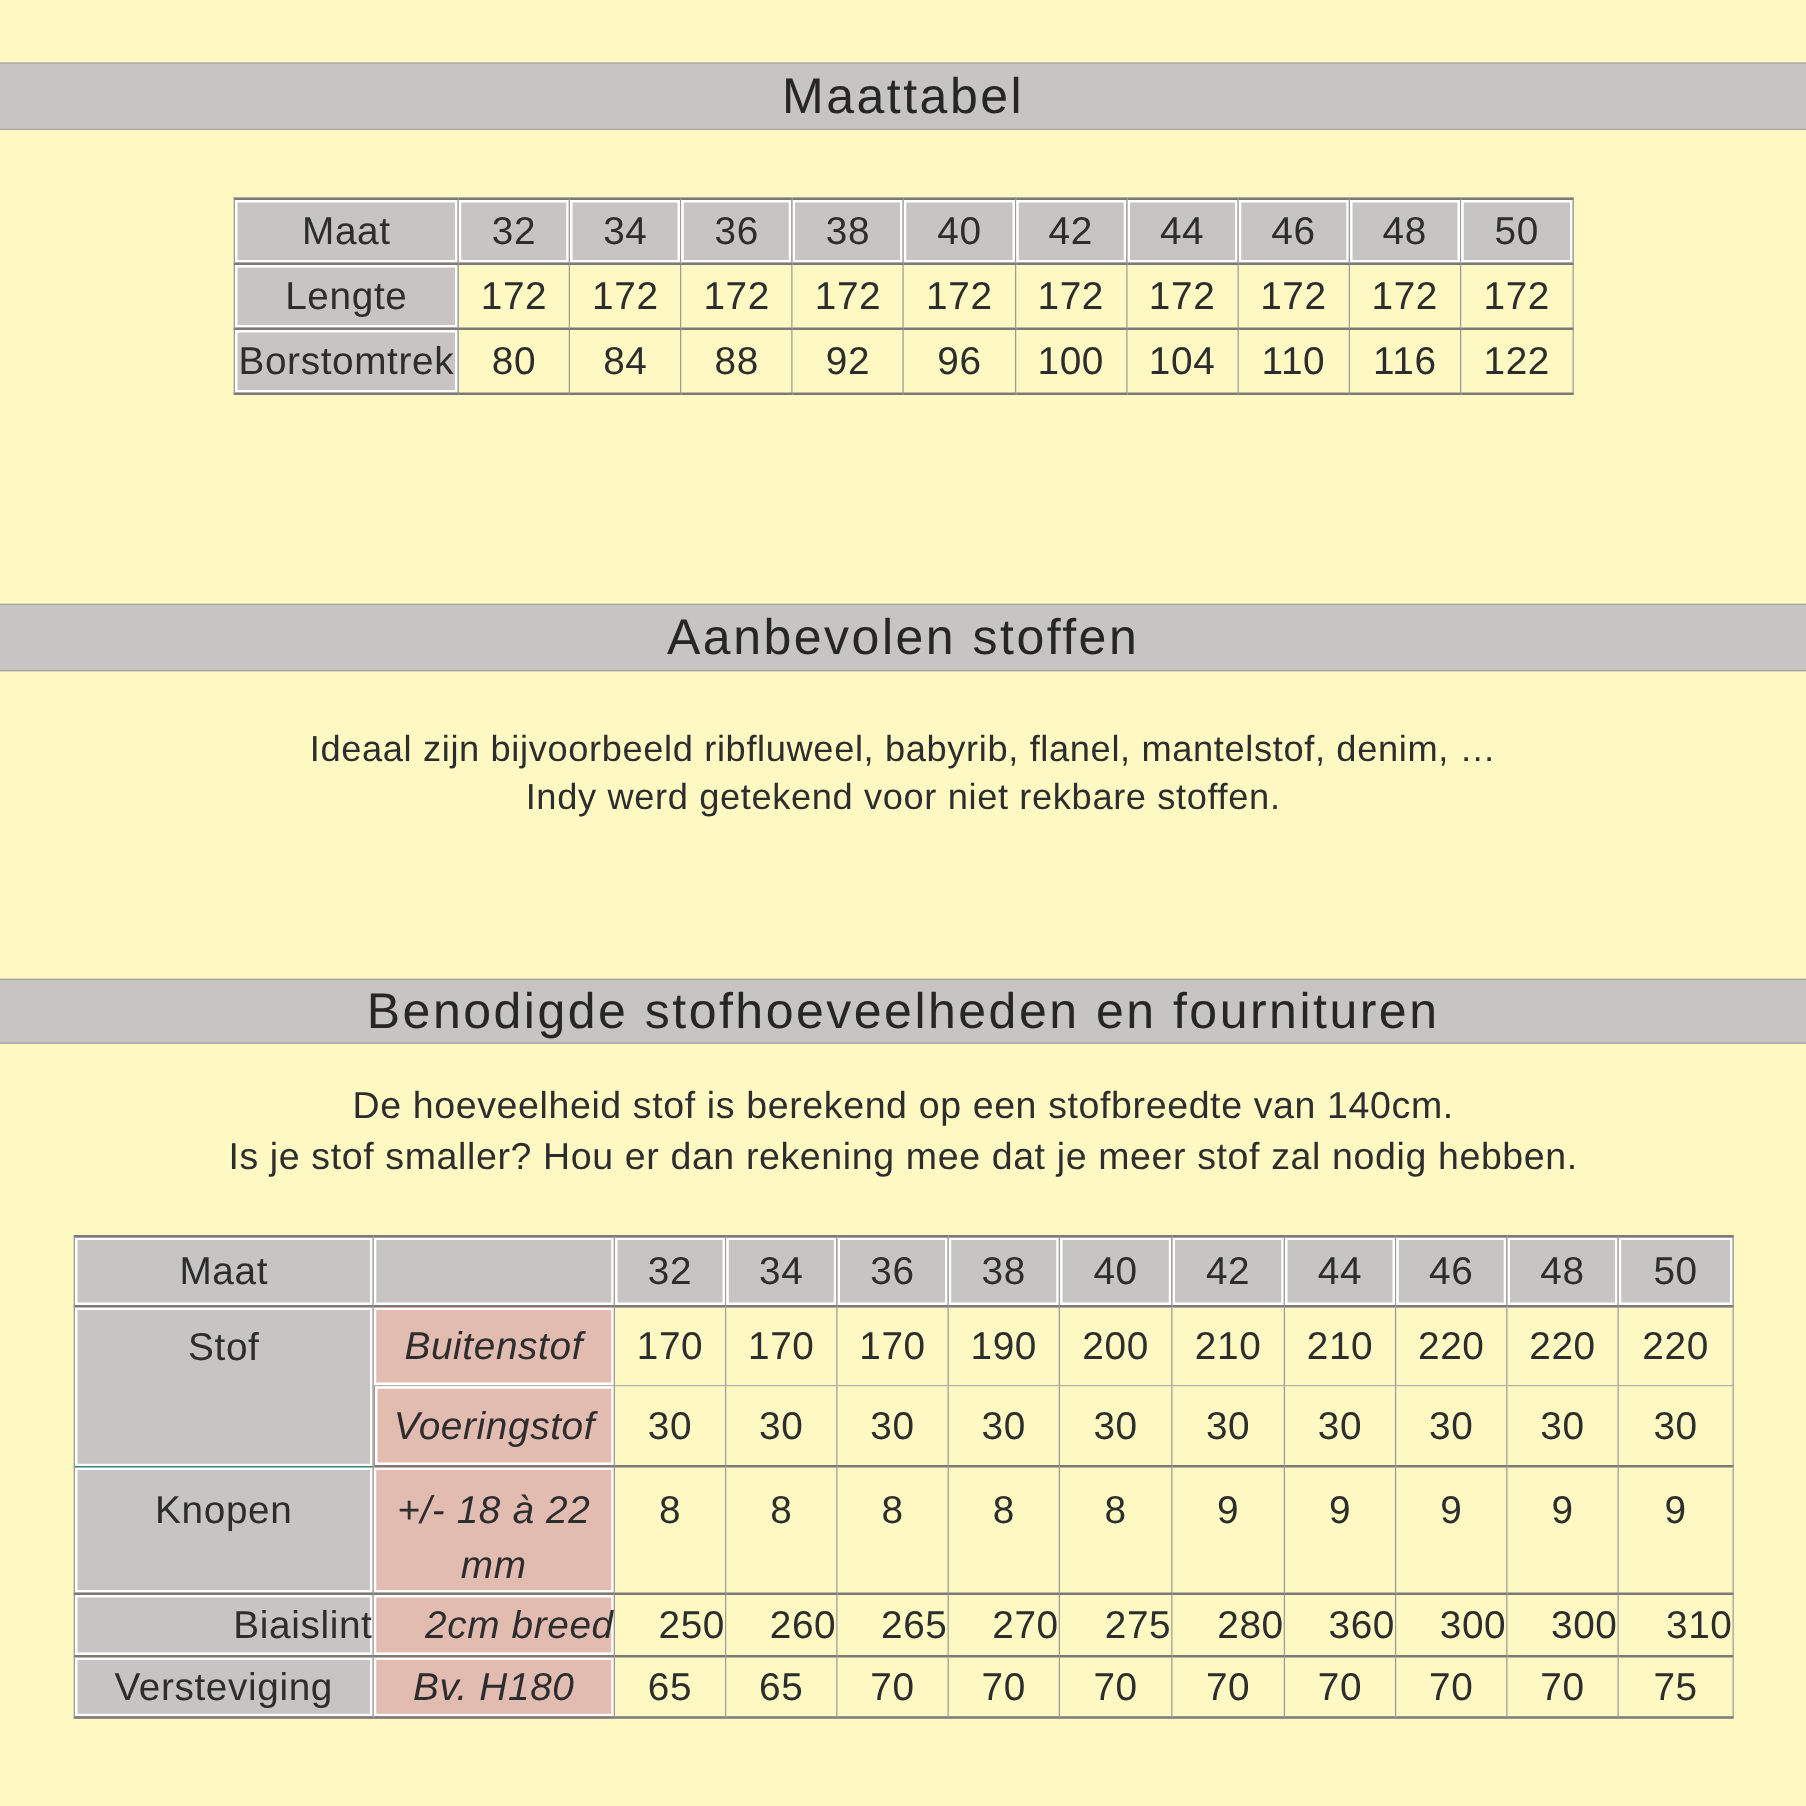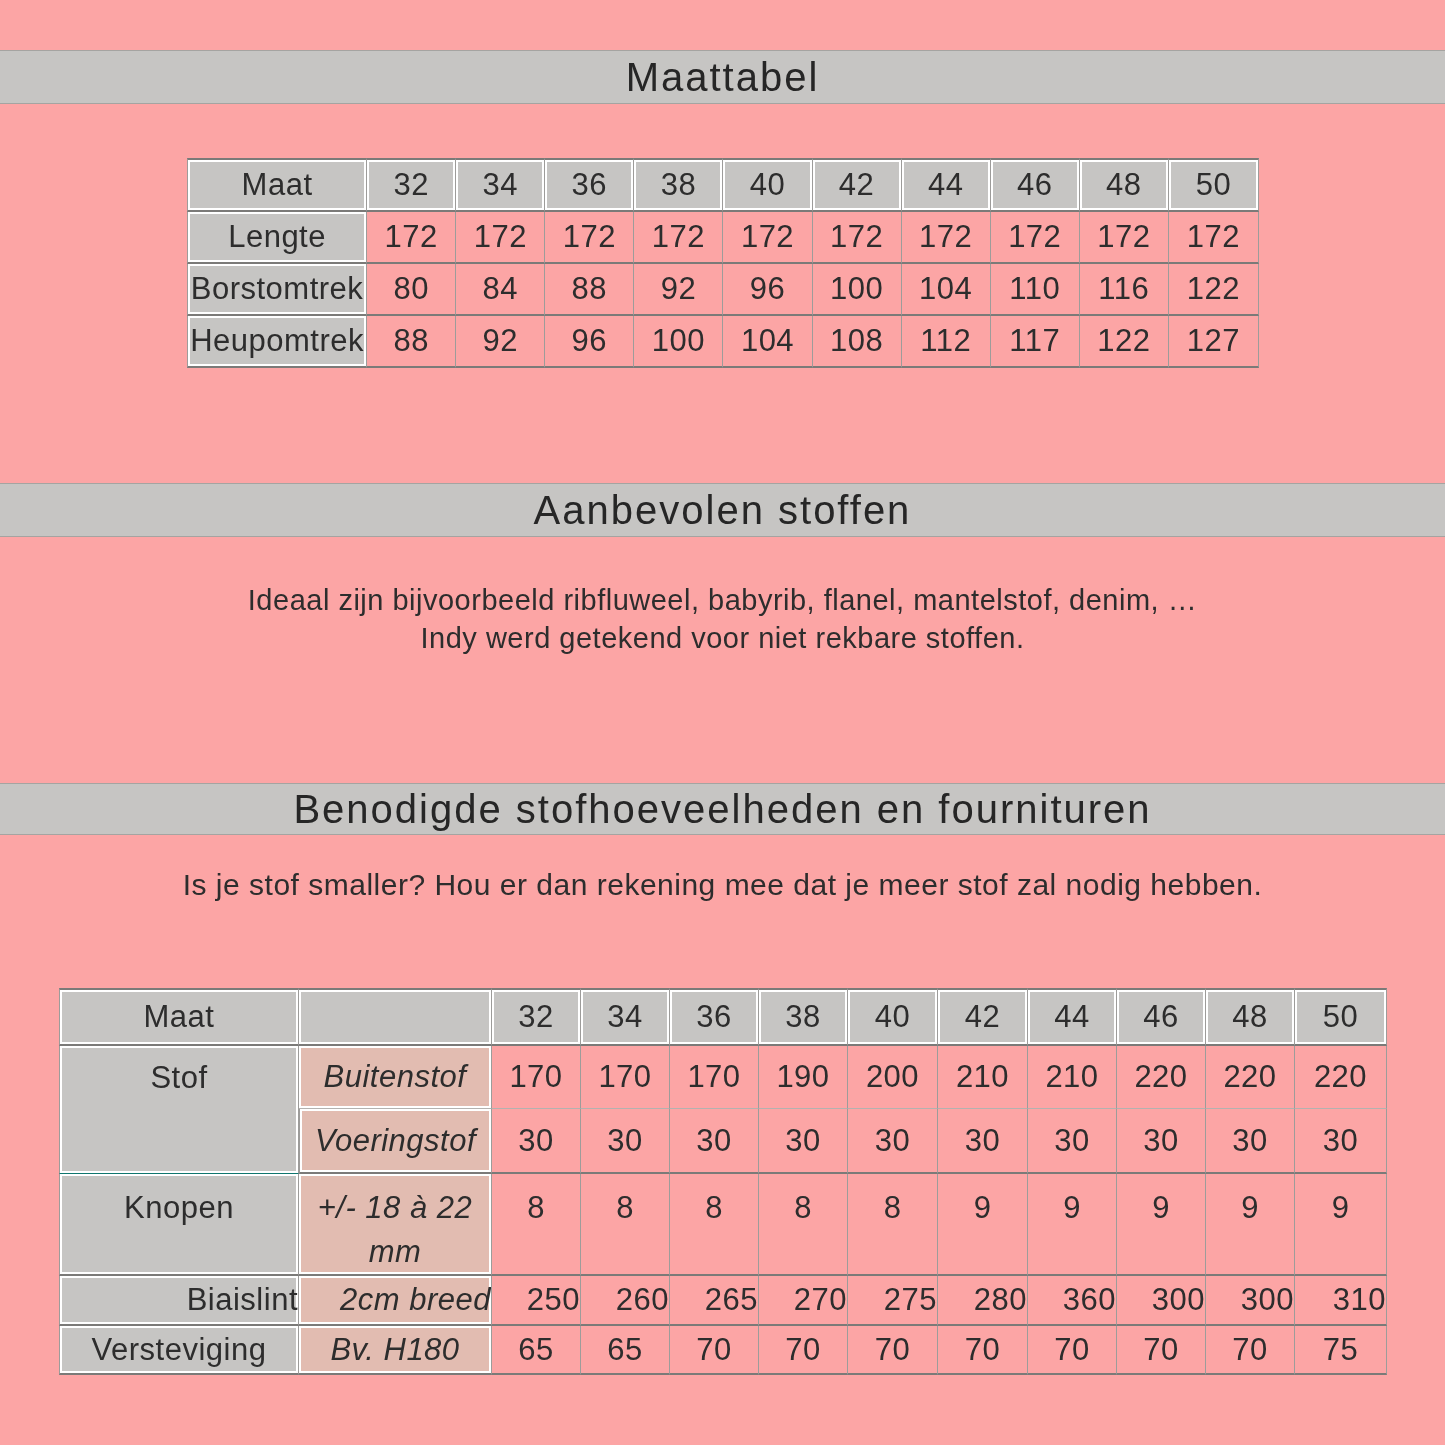--- a/index.html
+++ b/index.html
@@ -1,19 +1,19 @@
 <!DOCTYPE html>
 <html><head>
 <meta charset="utf-8">
 <style>
   html,body{margin:0;padding:0;background:#fff;}
   .page{
     position:relative;
     width:1445px;height:1445px;
-    background:#fca5a5;
+    background:#fef9c3;
     font-family:"Liberation Sans", sans-serif;
     color:#2d2d2d;
     overflow:hidden;
   }
   
   .banner{
     position:absolute;left:0;width:1445px;
     background:#c6c5c3;
     border-top:1px solid #a5a4a1;
     border-bottom:1px solid #a5a4a1;
@@ -127,50 +127,38 @@
       <td>84</td>
       <td>88</td>
       <td>92</td>
       <td>96</td>
       <td>100</td>
       <td>104</td>
       <td>110</td>
       <td>116</td>
       <td>122</td>
     </tr>
-    <tr>
-      <td class="gray">Heupomtrek</td>
-      <td>88</td>
-      <td>92</td>
-      <td>96</td>
-      <td>100</td>
-      <td>104</td>
-      <td>108</td>
-      <td>112</td>
-      <td>117</td>
-      <td>122</td>
-      <td>127</td>
-    </tr>
   </tbody>
     </table>
 
   <div class="banner" id="banner-aanbevolen">
     <span>Aanbevolen stoffen</span>
   </div>
 
   <div class="para" id="para-aanbevolen">
     <div>Ideaal zijn bijvoorbeeld ribfluweel, babyrib, flanel, mantelstof, denim, …</div>
     <div>Indy werd getekend voor niet rekbare stoffen.</div>
   </div>
 
   <div class="banner" id="banner-benodigd">
     <span>Benodigde stofhoeveelheden en fournituren</span>
   </div>
 
   <div class="para" id="para-benodigd">
+    <div>De hoeveelheid stof is berekend op een stofbreedte van 140cm.</div>
     <div>Is je stof smaller? Hou er dan rekening mee dat je meer stof zal nodig hebben.</div>
   </div>
 
   <table id="table-benodigd">
     <colgroup>
       <col style="width:240px">
         <col style="width:193px">
         <col style="width:89px">
         <col style="width:89px">
         <col style="width:89px">

